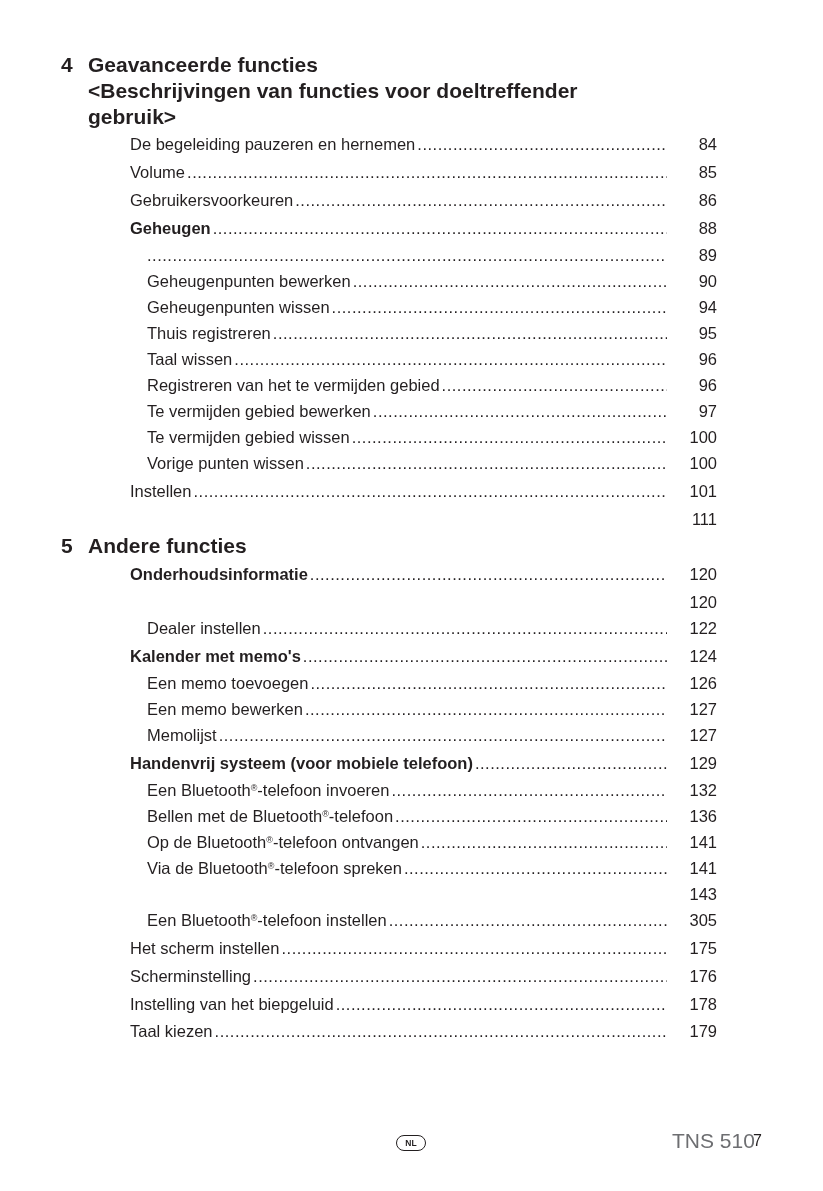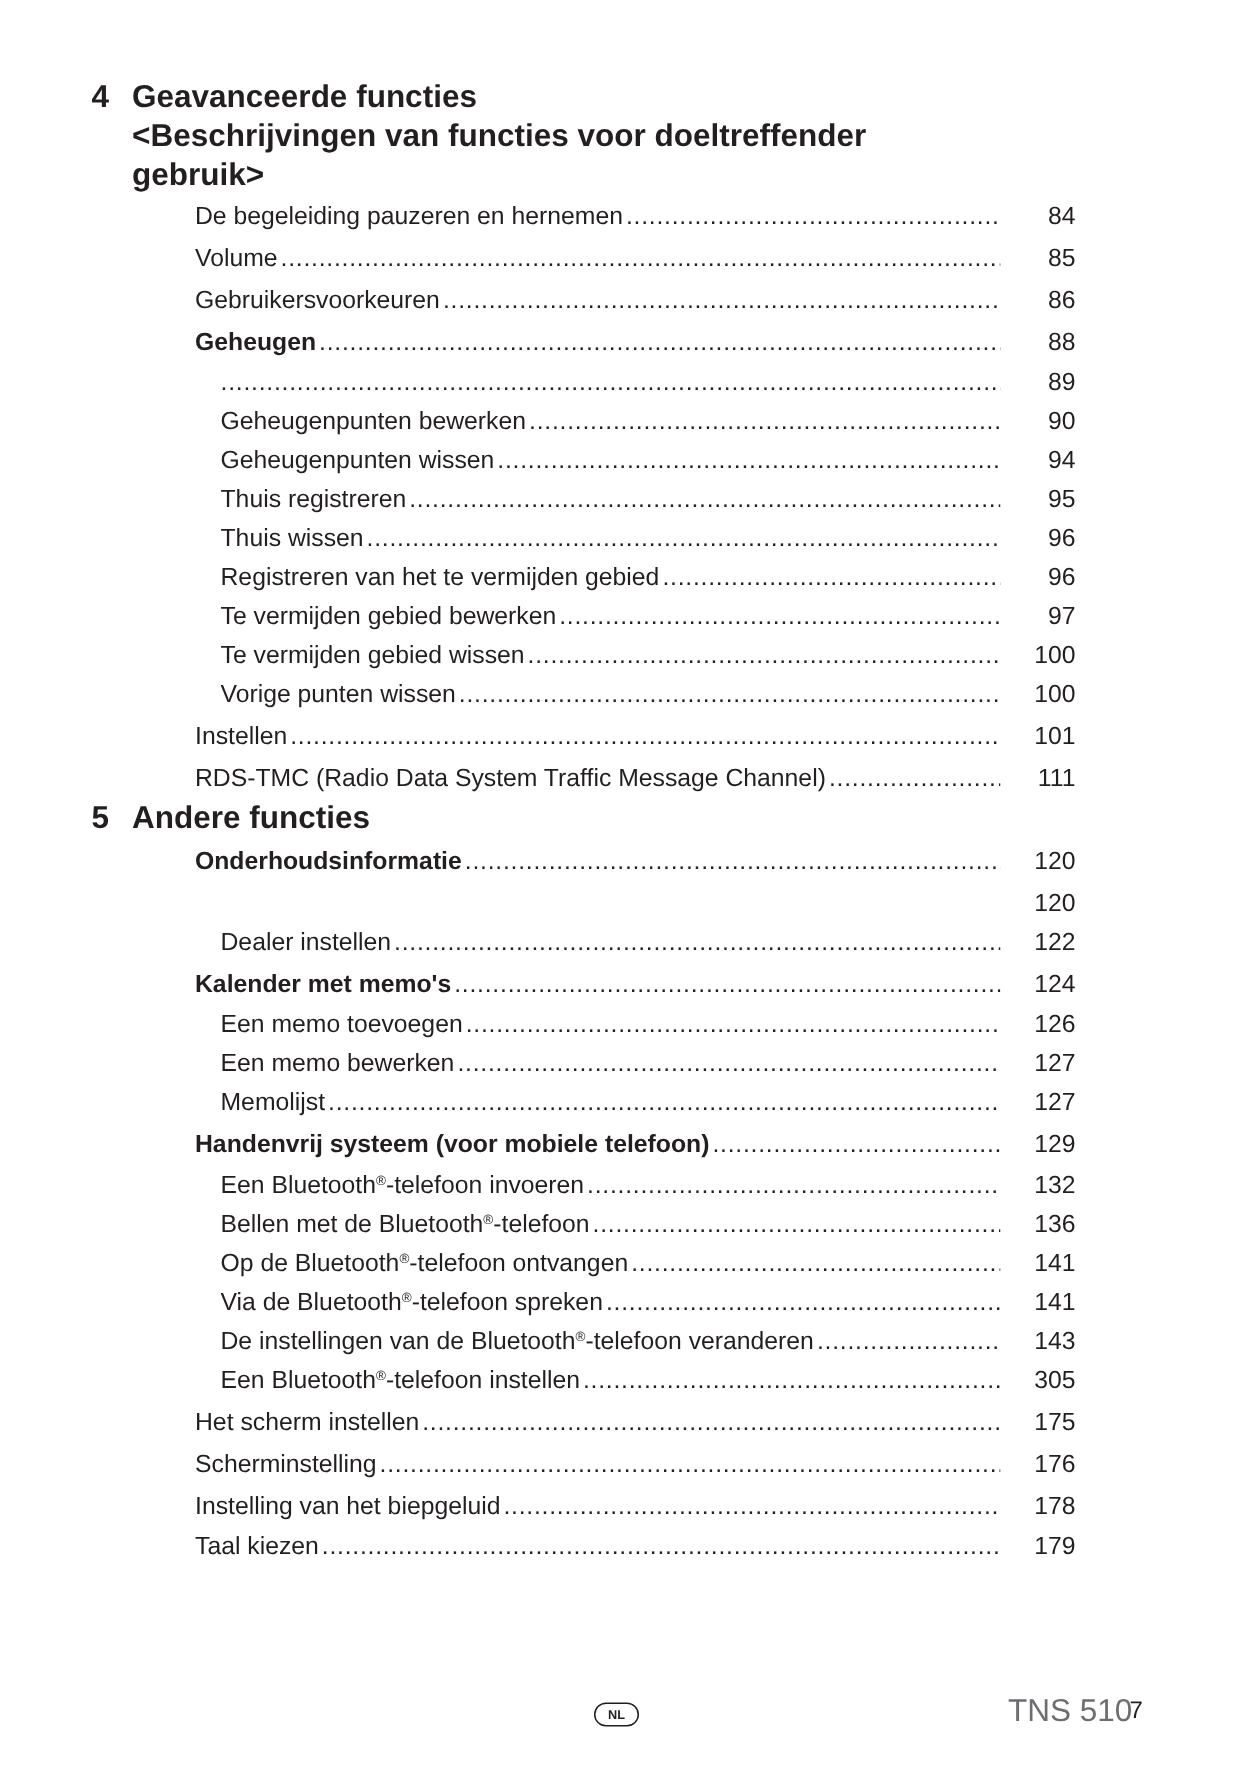--- a/index.html
+++ b/index.html
@@ -83,21 +83,21 @@
         </div>
         <div class="entry lvl2" style="top: 322px;">
           <div class="label-wrap">
             <span class="label">Thuis registreren</span>
             <span class="dots"></span>
           </div>
           <span class="page-no">95</span>
         </div>
         <div class="entry lvl2" style="top: 348px;">
           <div class="label-wrap">
-            <span class="label">Thuis wissen</span>
+            <span class="label">Taal wissen</span>
             <span class="dots"></span>
           </div>
           <span class="page-no">96</span>
         </div>
         <div class="entry lvl2" style="top: 374px;">
           <div class="label-wrap">
             <span class="label">Registreren van het te vermijden gebied</span>
             <span class="dots"></span>
           </div>
           <span class="page-no">96</span>
@@ -124,24 +124,20 @@
           <span class="page-no">100</span>
         </div>
         <div class="entry lvl1" style="top: 480px;">
           <div class="label-wrap">
             <span class="label">Instellen</span>
             <span class="dots"></span>
           </div>
           <span class="page-no">101</span>
         </div>
         <div class="entry lvl1" style="top: 508px;">
-          <div class="label-wrap">
-            <span class="label">RDS-TMC (Radio Data System Traffic Message Channel)</span>
-            <span class="dots"></span>
-          </div>
           <span class="page-no">111</span>
         </div>
       </div>
       <div>
         <div class="ch-num" style="top: 533px;">5</div>
         <div class="ch-title" style="top: 533px;">Andere functies</div>
         <div class="entry lvl1 bold" style="top: 563px;">
           <div class="label-wrap">
             <span class="label">Onderhoudsinformatie</span>
             <span class="dots"></span>
@@ -215,24 +211,20 @@
           <span class="page-no">141</span>
         </div>
         <div class="entry lvl2" style="top: 857px;">
           <div class="label-wrap">
             <span class="label">Via de Bluetooth<sup>®</sup>-telefoon spreken</span>
             <span class="dots"></span>
           </div>
           <span class="page-no">141</span>
         </div>
         <div class="entry lvl2" style="top: 883px;">
-          <div class="label-wrap">
-            <span class="label">De instellingen van de Bluetooth<sup>®</sup>-telefoon veranderen</span>
-            <span class="dots"></span>
-          </div>
           <span class="page-no">143</span>
         </div>
         <div class="entry lvl2" style="top: 909px;">
           <div class="label-wrap">
             <span class="label">Een Bluetooth<sup>®</sup>-telefoon instellen</span>
             <span class="dots"></span>
           </div>
           <span class="page-no">305</span>
         </div>
         <div class="entry lvl1" style="top: 937px;">

